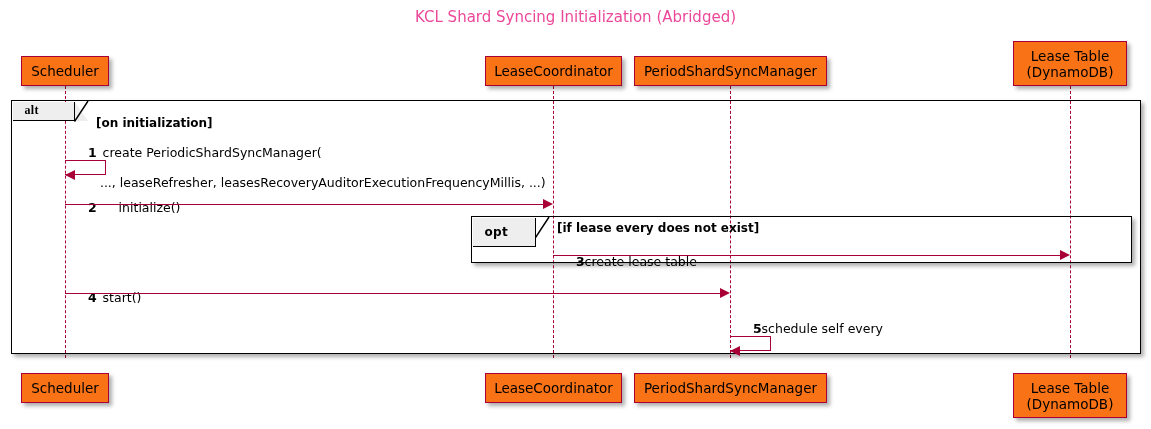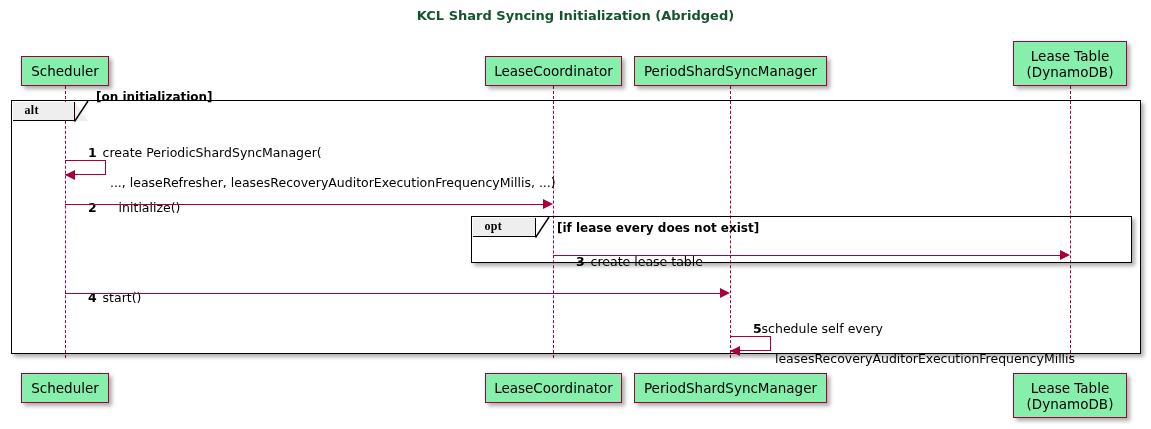--- a/index.html
+++ b/index.html
@@ -19,29 +19,29 @@
     left: 0; top: 0;
     width: 1151px;
     height: 429px;
   }
   .title {
     position: absolute;
     left: 0;
     top: 8px;
     width: 1151px;
     text-align: center;
-    font-size: 13px;
-    font-weight: bold;
-    color: #14532d;
+    font-size: 15px;
+    font-weight: normal;
+    color: #ec4899;
     letter-spacing: 0px;
   }
   
   .participant {
     position: absolute;
-    background: #86efac;
+    background: #f97316;
     border: 1.5px solid #A80036;
     box-shadow: 3px 3px 4px rgba(0,0,0,0.32);
     box-sizing: border-box;
     display: flex;
     flex-direction: column;
     align-items: center;
     justify-content: center;
     color: #000000;
     font-size: 13.5px;
     line-height: 16px;
@@ -171,56 +171,55 @@
 
   <div class="frame" style="left:11px; top:100px; width:1130px; height:254px;"></div>
   <div class="frame-label" style="left:12.5px; top:101.5px; width:62px; height:19px;font-family:Liberation Serif, serif;">
     <span>alt</span>
   </div>
   <div class="frame-label-notch" style="left:74.5px; top:101.5px; border-width:19px 0 0 13px; border-color:transparent transparent transparent #EEEEEE;"></div>
   <div style="position:absolute; left:74px; top:101px; width:0; height:0; border-style:solid; border-width:20px 0 0 14px; border-color:transparent transparent transparent transparent; border-left-color:transparent;"></div>
   <svg style="position:absolute; left:74px; top:101px; width:15px; height:21px;">
     <line x1="0.5" y1="20.5" x2="14" y2="0" stroke="#000000" stroke-width="1.5"></line>
   </svg>
-  <div class="frame-cond" style="left:96px; top:90px;">[on initialization]</div>
+  <div class="frame-cond" style="left:96px; top:116px;">[on initialization]</div>
 
   <div class="frame" style="left:471px; top:216px; width:661px; height:47px;"></div>
-  <div class="frame-label" style="left:472.5px; top:217.5px; width:63px; height:19px;font-family:Liberation Serif, serif;">
+  <div class="frame-label" style="left:472.5px; top:217.5px; width:63px; height:29px;">
     <span>opt</span>
   </div>
   <svg style="position:absolute; left:535px; top:217px; width:15px; height:21px;">
     <line x1="0.5" y1="20.5" x2="14" y2="0" stroke="#000000" stroke-width="1.5"></line>
   </svg>
   <div class="frame-cond" style="left:557px; top:221px;">[if lease every does not exist]</div>
 
   <div class="msg-text" style="left:72px; top:130px;">
     <span class="msg-num">1</span><span style="margin-left:6px;margin-top:40px;">create PeriodicShardSyncManager(</span><br>
-    <span style="margin-left:22px;">..., leaseRefresher, leasesRecoveryAuditorExecutionFrequencyMillis, ...)</span>
+    <span style="margin-left:12px;">..., leaseRefresher, leasesRecoveryAuditorExecutionFrequencyMillis, ...)</span>
   </div>
   <div class="self-loop" style="left:65px; top:160px; width:41px; height:15px;"></div>
   <div class="arrow-head-left" style="left:65px; top:170px;"></div>
 
   <div class="msg-text" style="left:72px; top:185px;">
     <span class="msg-num">2</span><span style="margin-left:6px;padding-left:16px;">initialize()</span>
   </div>
   <div class="arrow-line" style="left:65px; top:204px; width:478px;"></div>
   <div class="arrow-head-right" style="left:543px; top:199px;"></div>
 
   <div class="msg-text" style="left:560px; top:239px;">
-    <span class="msg-num">3</span><span style="margin-left:6px;">create lease table</span>
+    <span class="msg-num">3</span><span style="">create lease table</span>
   </div>
   <div class="arrow-line" style="left:553px; top:255px; width:507px;"></div>
   <div class="arrow-head-right" style="left:1060px; top:250px;"></div>
 
   <div class="msg-text" style="left:72px; top:275px;">
     <span class="msg-num">4</span><span style="margin-left:6px;">start()</span>
   </div>
   <div class="arrow-line" style="left:65px; top:293px; width:655px;"></div>
   <div class="arrow-head-right" style="left:720px; top:288px;"></div>
 
   <div class="msg-text" style="left:737px; top:306px;">
     <span class="msg-num">5</span><span style="margin-left:0;">schedule self every</span><br>
-    <span style="margin-left:22px;">leasesRecoveryAuditorExecutionFrequencyMillis</span>
   </div>
   <div class="self-loop" style="left:730px; top:336px; width:41px; height:15px;"></div>
   <div class="arrow-head-left" style="left:730px; top:346px;"></div>
 
 </div>
 
 </body></html>

